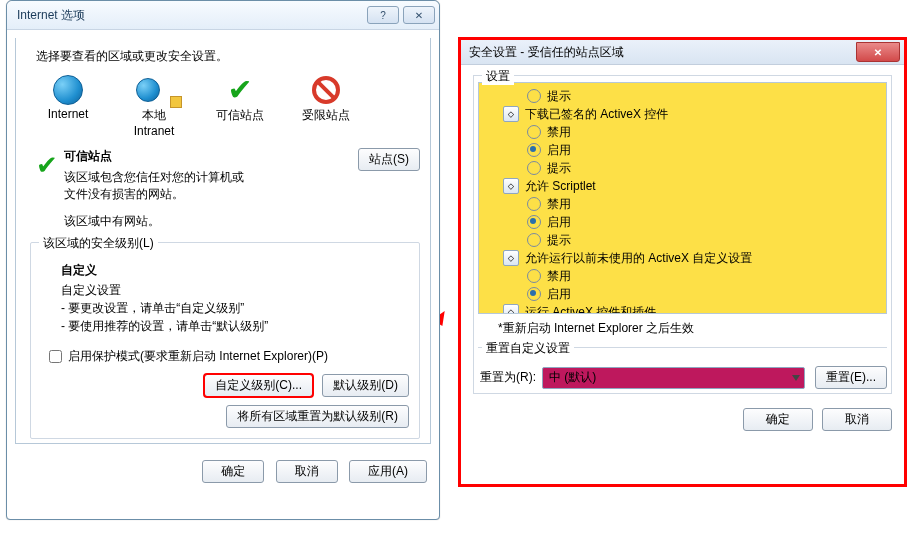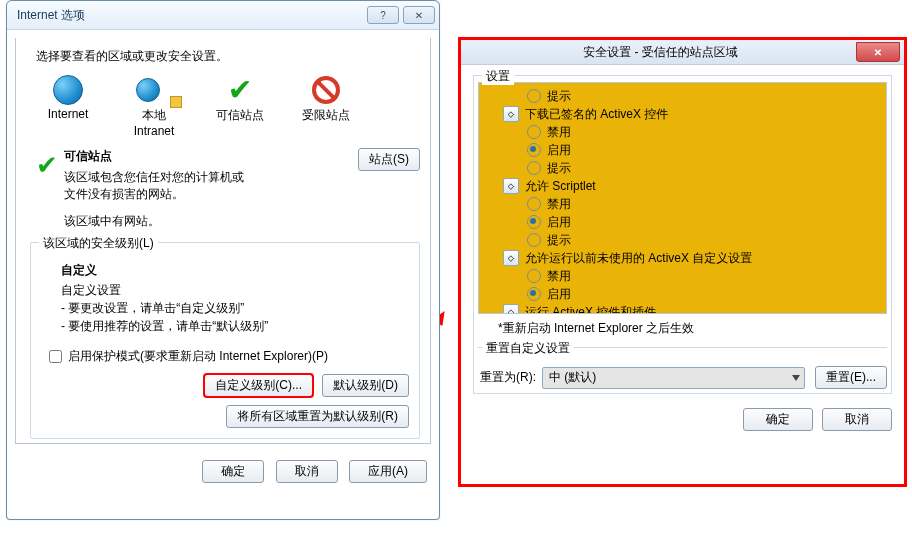--- a/index.html
+++ b/index.html
@@ -46,37 +46,37 @@
   .chk-row input { margin-right:6px; }
   .btn { display:inline-block; border:1px solid #8b9aaa; background:linear-gradient(#fdfdfe,#e7ecf2); padding:2px 10px; border-radius:3px; cursor:default; white-space:nowrap; }
   .btn-row-right { text-align:right; margin-top:4px; }
   .btn-row-right .btn { margin-left:6px; }
   .highlight { outline:2px solid #ff0000; outline-offset:-1px; }
   .bottom-buttons { text-align:right; padding:8px 12px 10px; }
   .bottom-buttons .btn { margin-left:8px; padding:2px 18px; }
   
   .win2-wrap { position:absolute; left:458px; top:37px; width:443px; height:444px; border:3px solid #ff0000; background:#fff; }
   .win2-title { height:24px; background:linear-gradient(#eaf1fa,#d9e5f2); border-bottom:1px solid #c2cedd; display:flex; align-items:center; padding-left:8px; }
-  .win2-title .t { flex:1;text-align:center; }
+  .win2-title .t { flex:1; }
   .win2-title .tbtn.close { height:18px; border-radius:0 0 3px 3px; margin-right:4px; }
   .win2-body { padding:10px 12px 8px; }
   .settings-group { border:1px solid #cfd8e3; position:relative; padding:6px 4px 4px; }
   .settings-group .glabel { position:absolute; top:-8px; left:8px; background:#fff; padding:0 4px; }
-  .tree-scroll { height:230px; overflow:auto; border:1px solid #b6c8d8; background:#eab308; }
+  .tree-scroll { height:230px; overflow:auto; border:1px solid #b6c8d8; background:#fde047; }
   .tree { padding:4px 2px 4px 6px; }
   .tree .node { display:flex; align-items:center; height:18px; white-space:nowrap; }
   .tree .lvl1 { padding-left:18px; }
   .tree .lvl2 { padding-left:42px; }
   .tree .radio { appearance:none; width:12px; height:12px; border:1px solid #7a8aa0; border-radius:50%; margin-right:6px; position:relative; cursor:default; }
   .tree .radio.sel::after { content:""; position:absolute; width:6px; height:6px; border-radius:50%; background:#2b6fab; top:2px; left:2px; }
   .ax-ic { width:14px; height:14px; background:linear-gradient(#fff,#dbe6f2); border:1px solid #8fa6c0; border-radius:2px; margin-right:6px; display:inline-flex; align-items:center; justify-content:center; font-size:9px; }
   .note { margin:6px 0 10px 20px; }
   .reset-row { display:flex; align-items:center; margin:6px 0 0 2px;text-align:center; }
   .reset-row .lbl { margin-right:6px; }
-  .combo { flex:1; border:1px solid #8fa6c0; background:#e5e5e5; height:20px; display:flex; align-items:center; padding:0 20px 0 6px; position:relative; border-radius:2px; margin-right:10px; cursor:default; }
+  .combo { flex:1; border:1px solid #8fa6c0; background:#be185d; height:20px; display:flex; align-items:center; padding:0 20px 0 6px; position:relative; border-radius:2px; margin-right:10px; cursor:default; }
   .combo::after { content:""; position:absolute; right:4px; top:7px; border-left:4px solid transparent; border-right:4px solid transparent; border-top:6px solid #444; }
   ::-webkit-scrollbar { width:16px; height:16px; }
   ::-webkit-scrollbar-track { background:#eef1f5; }
   ::-webkit-scrollbar-thumb { background:#c4cedb; border:1px solid #9caabb; border-radius:2px; }
   ::-webkit-scrollbar-button { background:#dde4ec; border:1px solid #9caabb; height:16px; }
 </style>
 </head>
 <body>
 <div class="stage">
 

